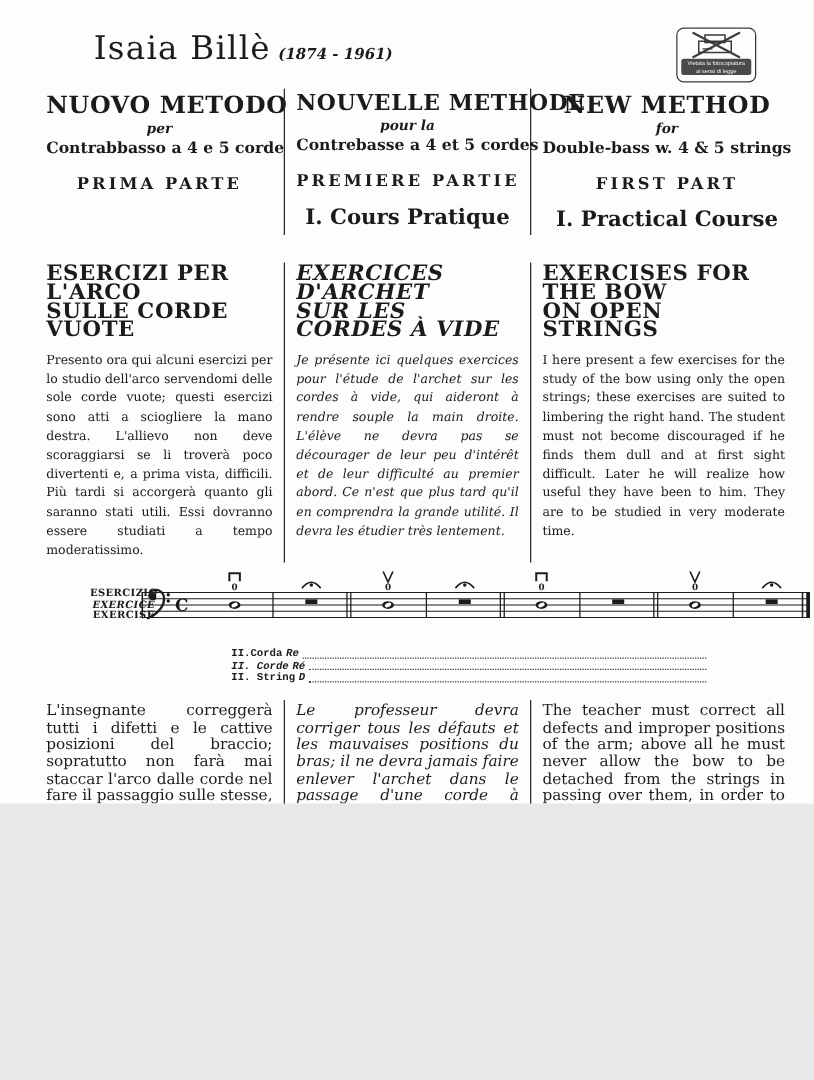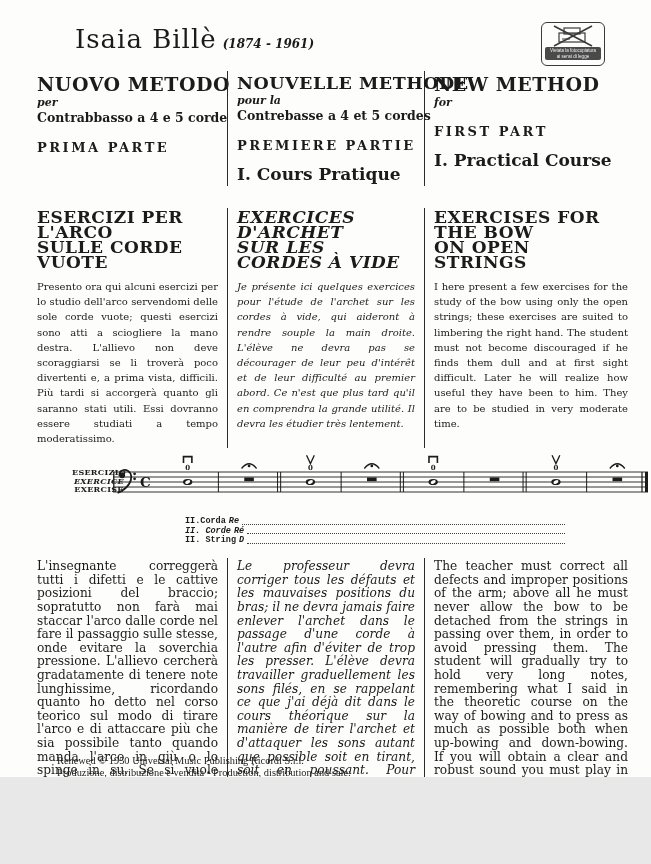--- a/index.html
+++ b/index.html
@@ -1,17 +1,17 @@
 <!DOCTYPE html>
 <html><head>
 <meta charset="utf-8">
 <style>
   html,body{margin:0;padding:0;background:#e8e8e8;}
   .page{
-    position:relative;width:651px;height:777px;background:#fdfdfb;color:#1b1b1b;
+    position:relative;width:651px;height:643px;background:#fdfdfb;color:#1b1b1b;
     font-family:"DejaVu Serif",serif;overflow:hidden;margin:0 auto;
     box-sizing:border-box;
   }
   
   .masthead{padding:24px 0 0 75px;height:34px;}
   .author{font-size:26px;letter-spacing:1px;}
   .dates{font-size:12px;font-style:italic;font-weight:bold;margin-left:6px;}
   .stamp{
     position:absolute;left:541px;top:22px;width:64px;height:44px;
     border:1.5px solid #3a3a3a;border-radius:6px;box-sizing:border-box;
@@ -23,21 +23,21 @@
     font-size:4.5px;line-height:5.5px;text-align:center;width:56px;border-radius:2px;
     padding:1px 0;
   }
   
   .cols{display:flex;align-items:stretch;padding:0 14px 0 28px;}
   .col{box-sizing:border-box;padding:2px 9px;}
   .col1{width:199px;}
   .col2{width:198px;border-left:1px solid #2a2a2a;border-right:1px solid #2a2a2a;}
   .col3{flex:1;}
   .header-block{margin-top:13px;}
-  .hcol{}
+  .hcol{text-align:center;}
   .hcol .title{font-size:19px;font-weight:bold;letter-spacing:.5px;white-space:nowrap;}
   .hcol.fr .title{font-size:17.5px;}
   .hcol .subtitle{font-size:11px;font-style:italic;font-weight:bold;margin-top:1px;}
   .hcol .instrument{font-size:12.5px;font-weight:bold;margin-top:1px;white-space:nowrap;}
   .hcol .part{font-size:13px;font-weight:bold;letter-spacing:2.5px;margin-top:15px;white-space:nowrap;}
   .hcol .course{font-size:17px;font-weight:bold;margin-top:11px;white-space:nowrap;}
   
   .text-block{margin-top:22px;}
   .sec-heading{font-size:17px;font-weight:bold;text-align:left;line-height:15px;letter-spacing:.5px;}
   .para{font-size:10px;line-height:15.2px;text-align:justify;margin-top:9px;}
@@ -100,20 +100,21 @@
     <div class="col col2 hcol fr">
       <div class="title" style="font-style:normal">NOUVELLE METHODE</div>
       <div class="subtitle">pour la</div>
       <div class="instrument" style="font-style:normal">Contrebasse a 4 et 5 cordes</div>
       <div class="part" style="font-style:normal">PREMIERE PARTIE</div>
       <div class="course" style="font-style:normal">I. Cours Pratique</div>
     </div>
     <div class="col col3 hcol">
       <div class="title">NEW METHOD</div>
       <div class="subtitle">for</div>
+      <div class="instrument">Double-bass w. 4 &amp; 5 strings</div>
       <div class="part">FIRST PART</div>
       <div class="course">I. Practical Course</div>
     </div>
   </div>
 
   <div class="cols text-block">
     <div class="col col1">
       <div class="sec-heading">
         <div>ESERCIZI PER L'ARCO</div>
         <div>SULLE CORDE VUOTE</div>

